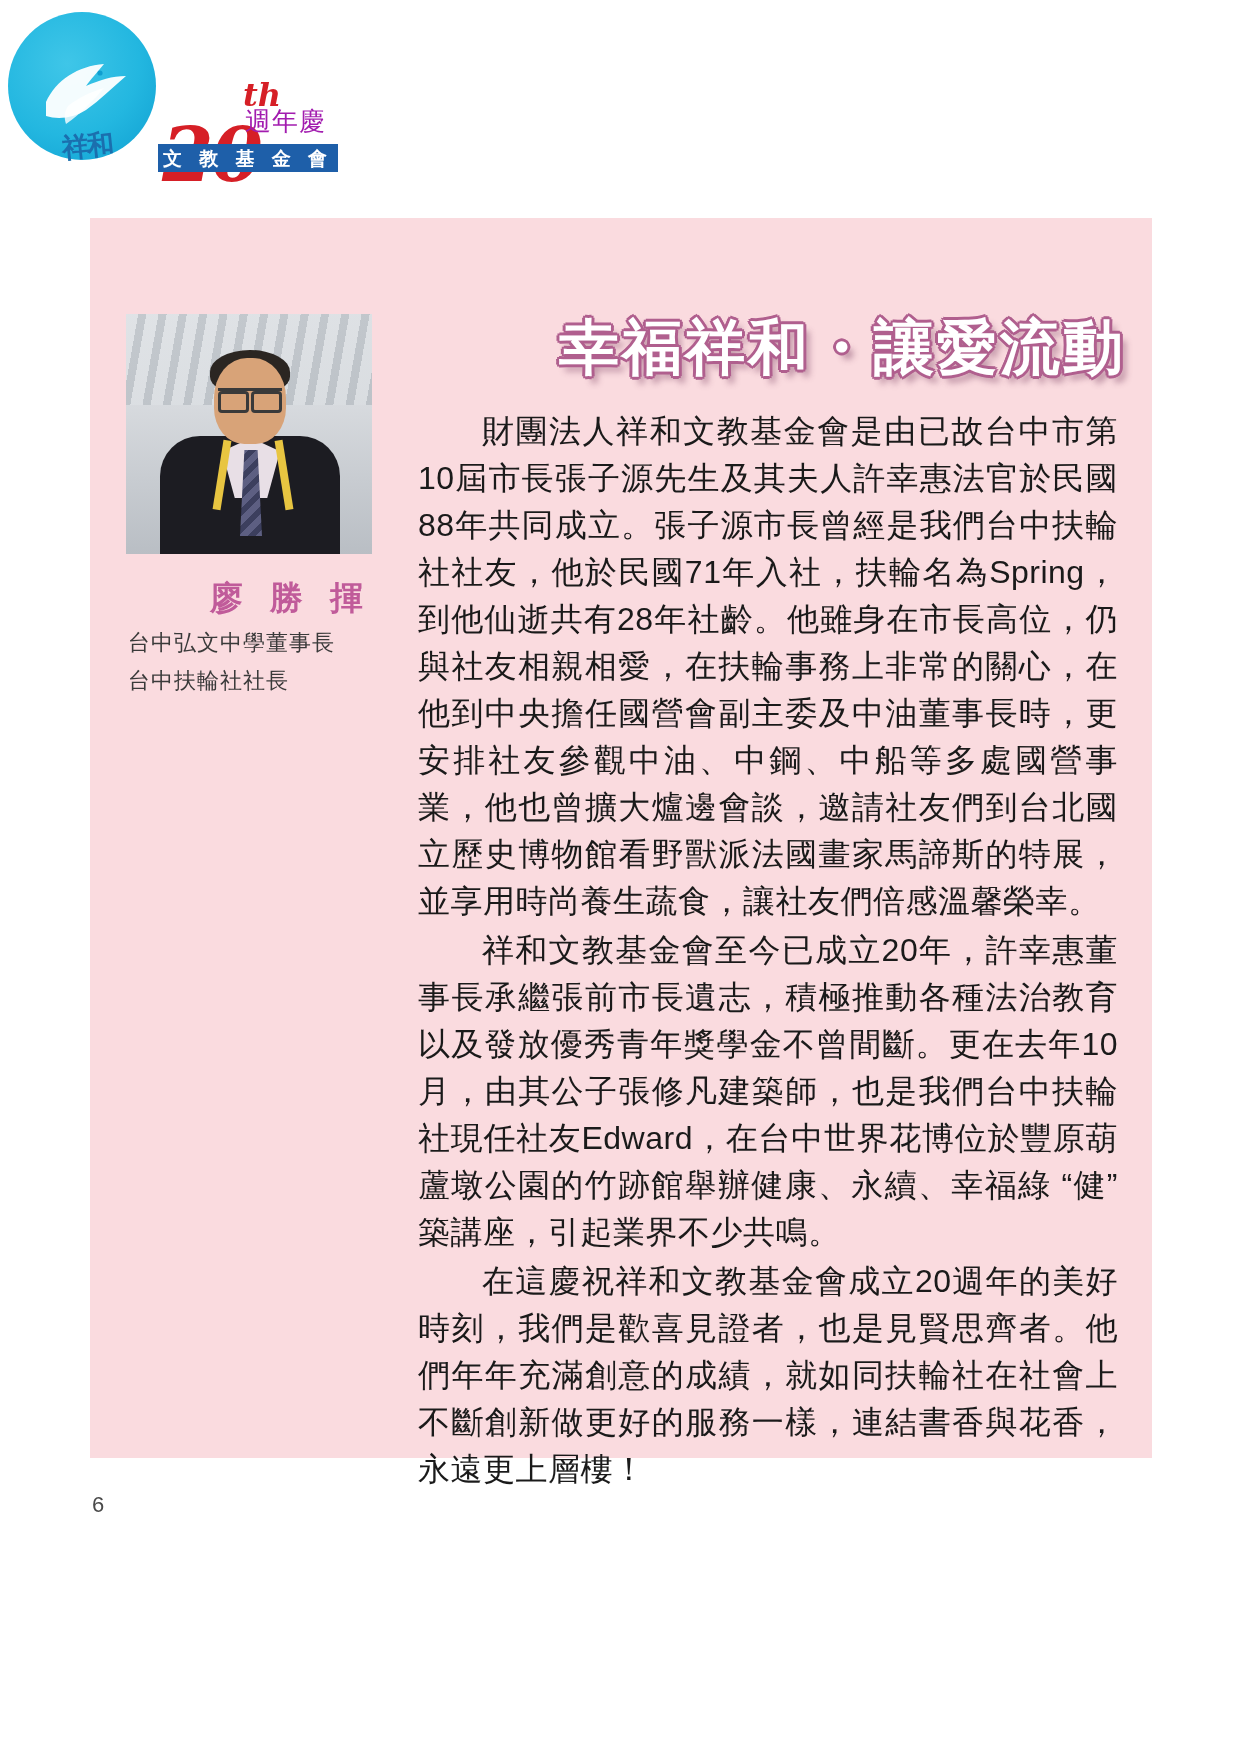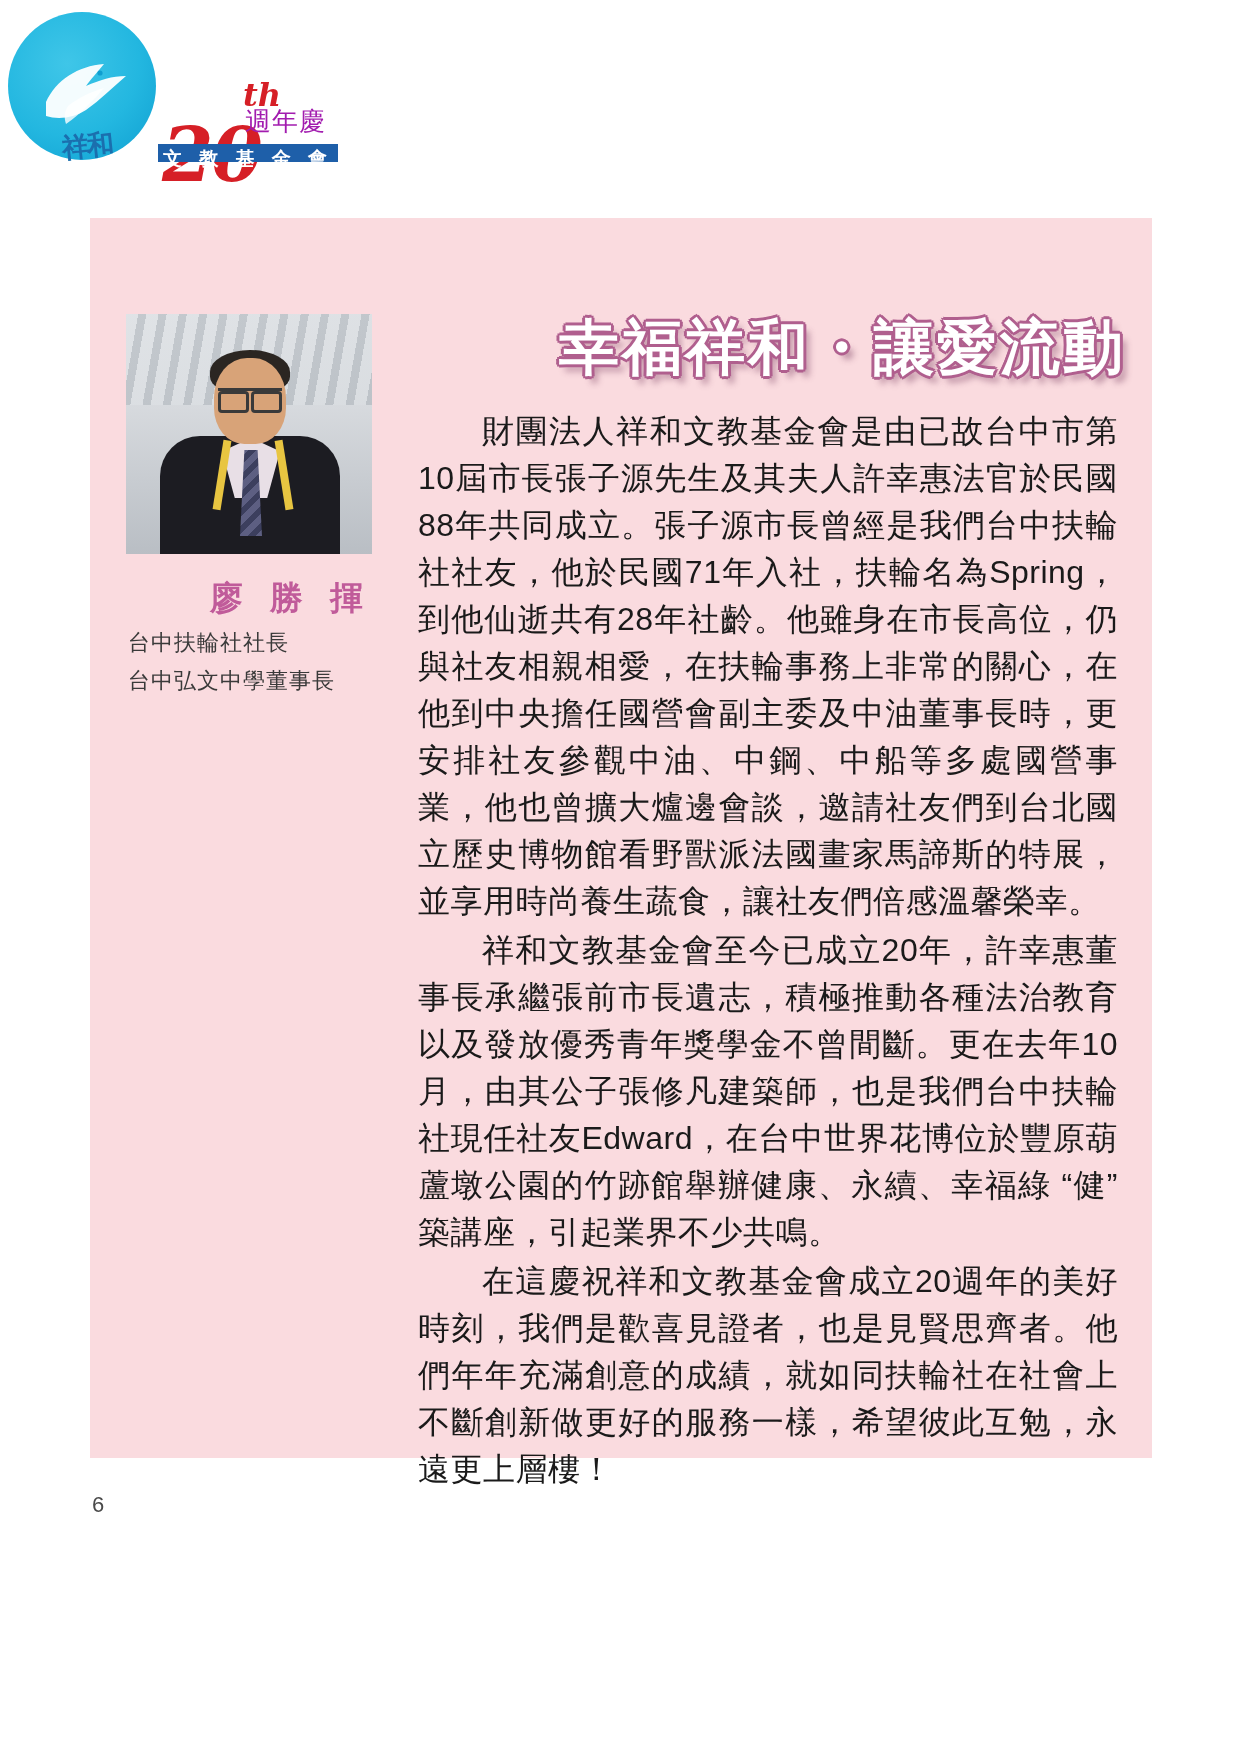--- a/index.html
+++ b/index.html
@@ -83,21 +83,21 @@
     font-size: 26px;
     color: #a21caf;
     letter-spacing: 1px;
     font-weight: normal;
   }
   .logo-found {
     position: absolute;
     left: 158px;
     top: 144px;
     width: 180px;
-    height: 18px;
+    height: 28px;
     background: #1e5fa9;
     color: #ffffff;
     font-size: 19px;
     letter-spacing: 6px;
     text-align: center;
     line-height: 30px;
     font-weight: bold;
   }
 
   
@@ -267,26 +267,26 @@
     <div class="lanyard-l"></div>
     <div class="lanyard-r"></div>
     <div class="hair"></div>
     <div class="head"></div>
     <div class="glasses"></div>
   </div>
 
   <div class="person-name">廖 勝 揮</div>
 
   <div class="person-titles">
+    <div>台中弘文中學董事長</div>
     <div>台中扶輪社社長</div>
-    <div>台中弘文中學董事長</div>
   </div>
 
   <div class="headline">幸福祥和・讓愛流動</div>
 
   <div class="article">
     <p>財團法人祥和文教基金會是由已故台中市第10屆市長張子源先生及其夫人許幸惠法官於民國88年共同成立。張子源市長曾經是我們台中扶輪社社友，他於民國71年入社，扶輪名為Spring，到他仙逝共有28年社齡。他雖身在市長高位，仍與社友相親相愛，在扶輪事務上非常的關心，在他到中央擔任國營會副主委及中油董事長時，更安排社友參觀中油、中鋼、中船等多處國營事業，他也曾擴大爐邊會談，邀請社友們到台北國立歷史博物館看野獸派法國畫家馬諦斯的特展，並享用時尚養生蔬食，讓社友們倍感溫馨榮幸。</p>
     <p>祥和文教基金會至今已成立20年，許幸惠董事長承繼張前市長遺志，積極推動各種法治教育以及發放優秀青年獎學金不曾間斷。更在去年10月，由其公子張修凡建築師，也是我們台中扶輪社現任社友Edward，在台中世界花博位於豐原葫蘆墩公園的竹跡館舉辦健康、永續、幸福綠 “健” 築講座，引起業界不少共鳴。</p>
-    <p>在這慶祝祥和文教基金會成立20週年的美好時刻，我們是歡喜見證者，也是見賢思齊者。他們年年充滿創意的成績，就如同扶輪社在社會上不斷創新做更好的服務一樣，希望彼此互勉，永遠更上層樓！</p>
+    <p>在這慶祝祥和文教基金會成立20週年的美好時刻，我們是歡喜見證者，也是見賢思齊者。他們年年充滿創意的成績，就如同扶輪社在社會上不斷創新做更好的服務一樣，連結書香與花香，永遠更上層樓！</p>
   </div>
 </div>
 
 <div class="page-number">6</div>
 
 </body></html>

